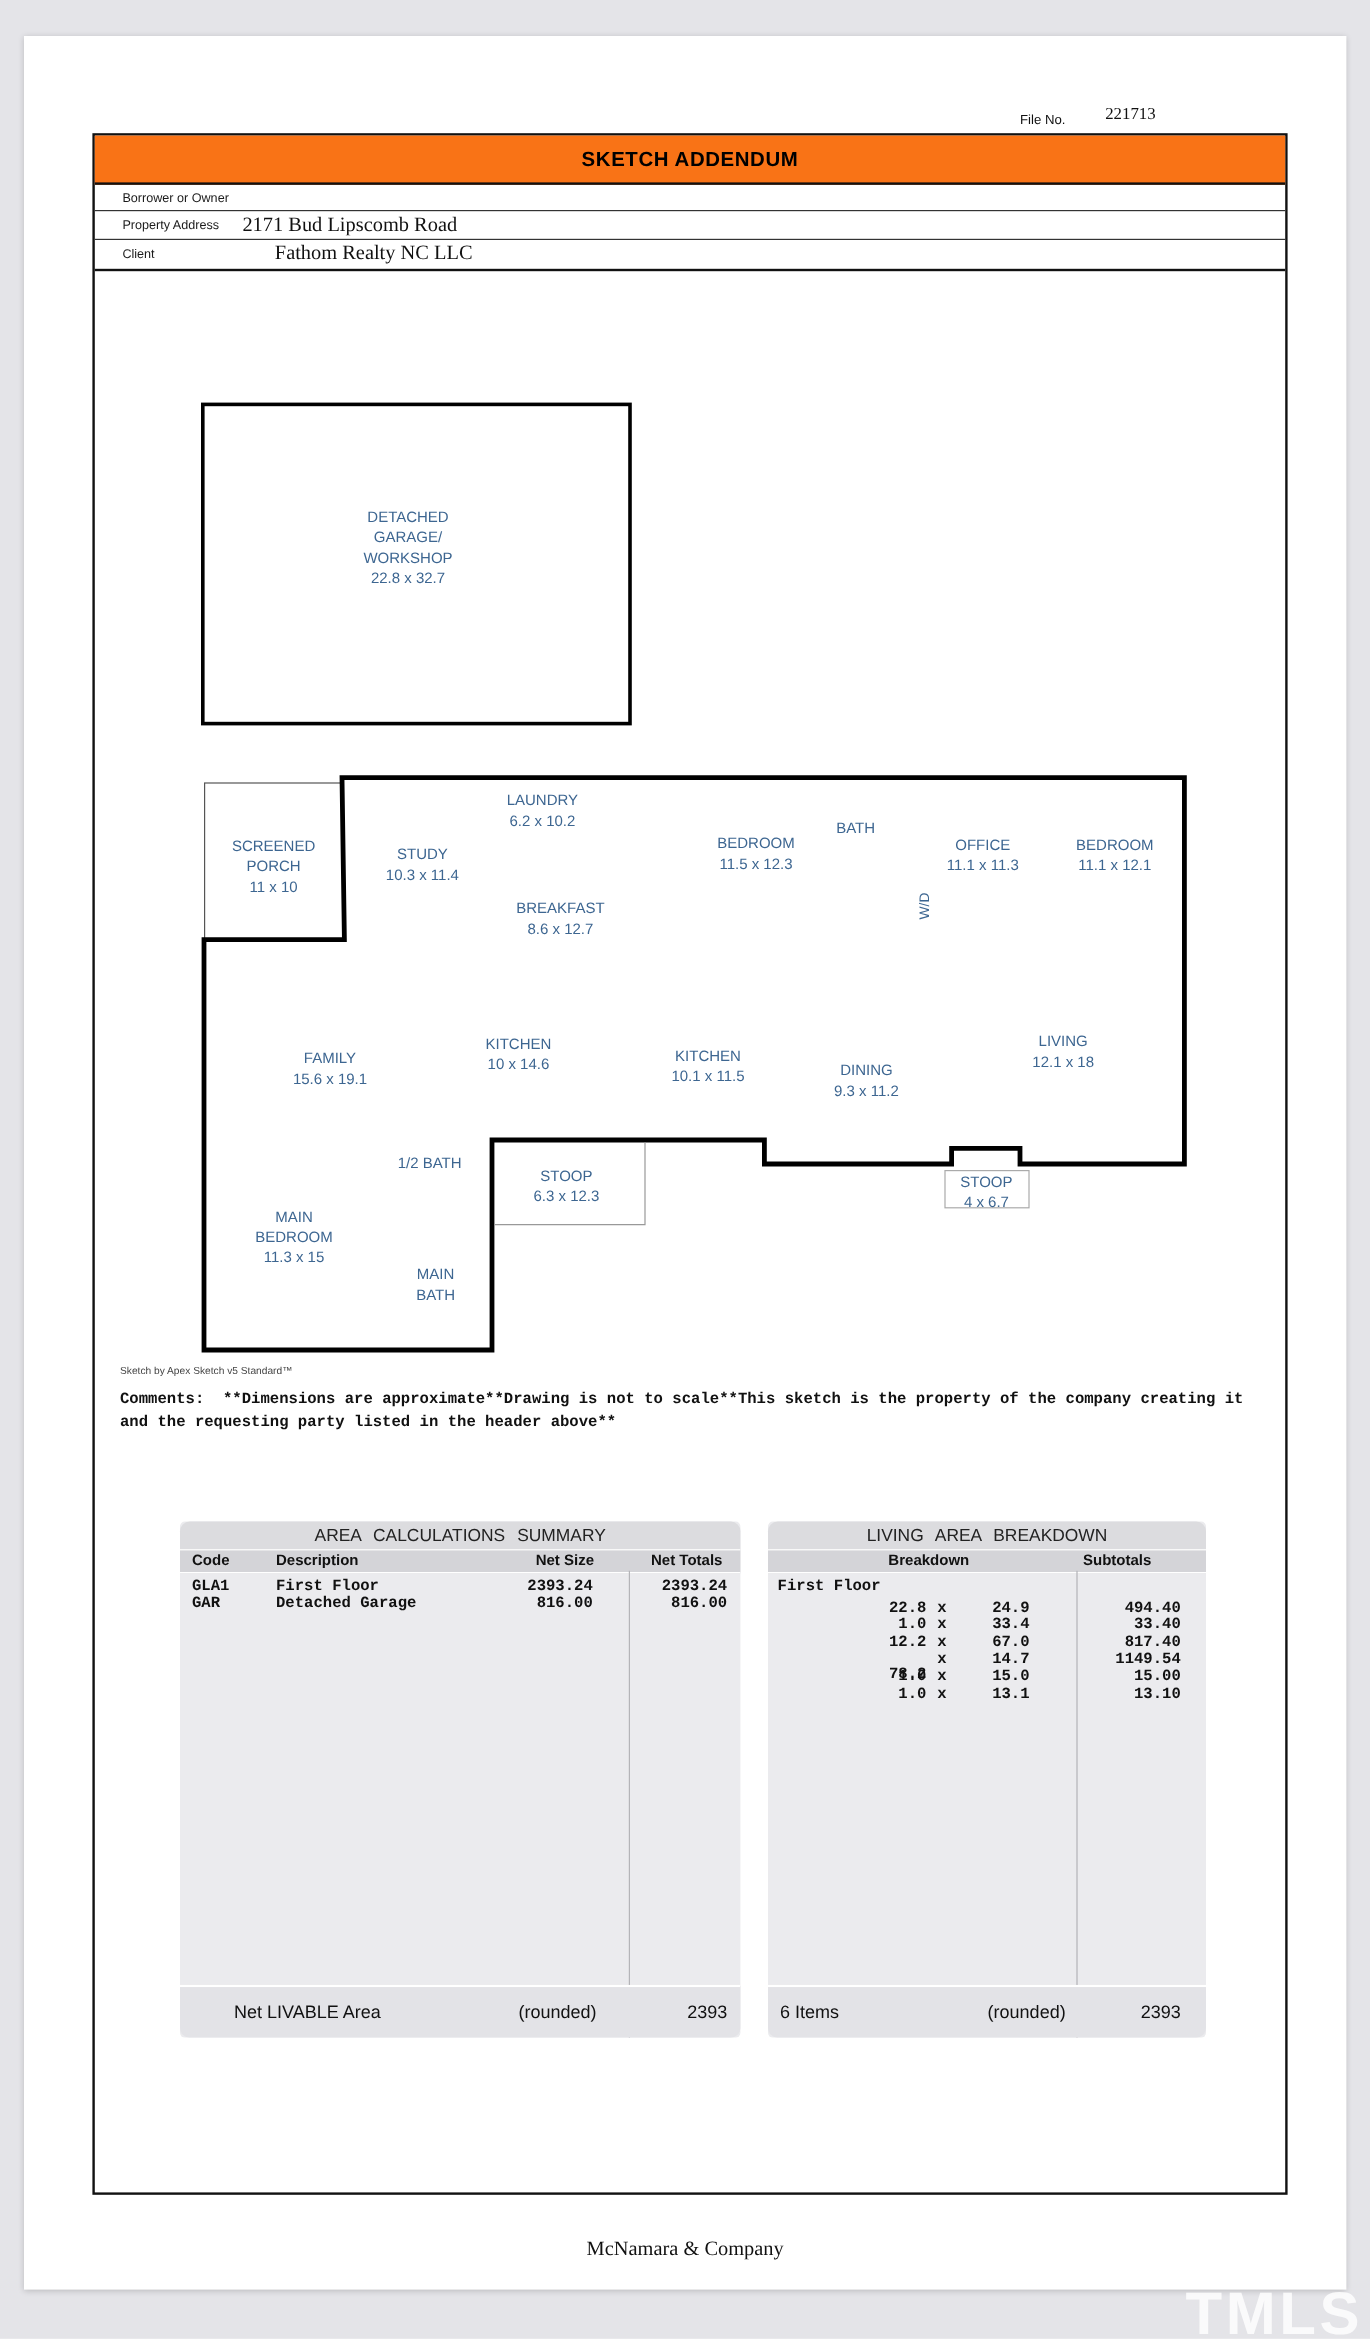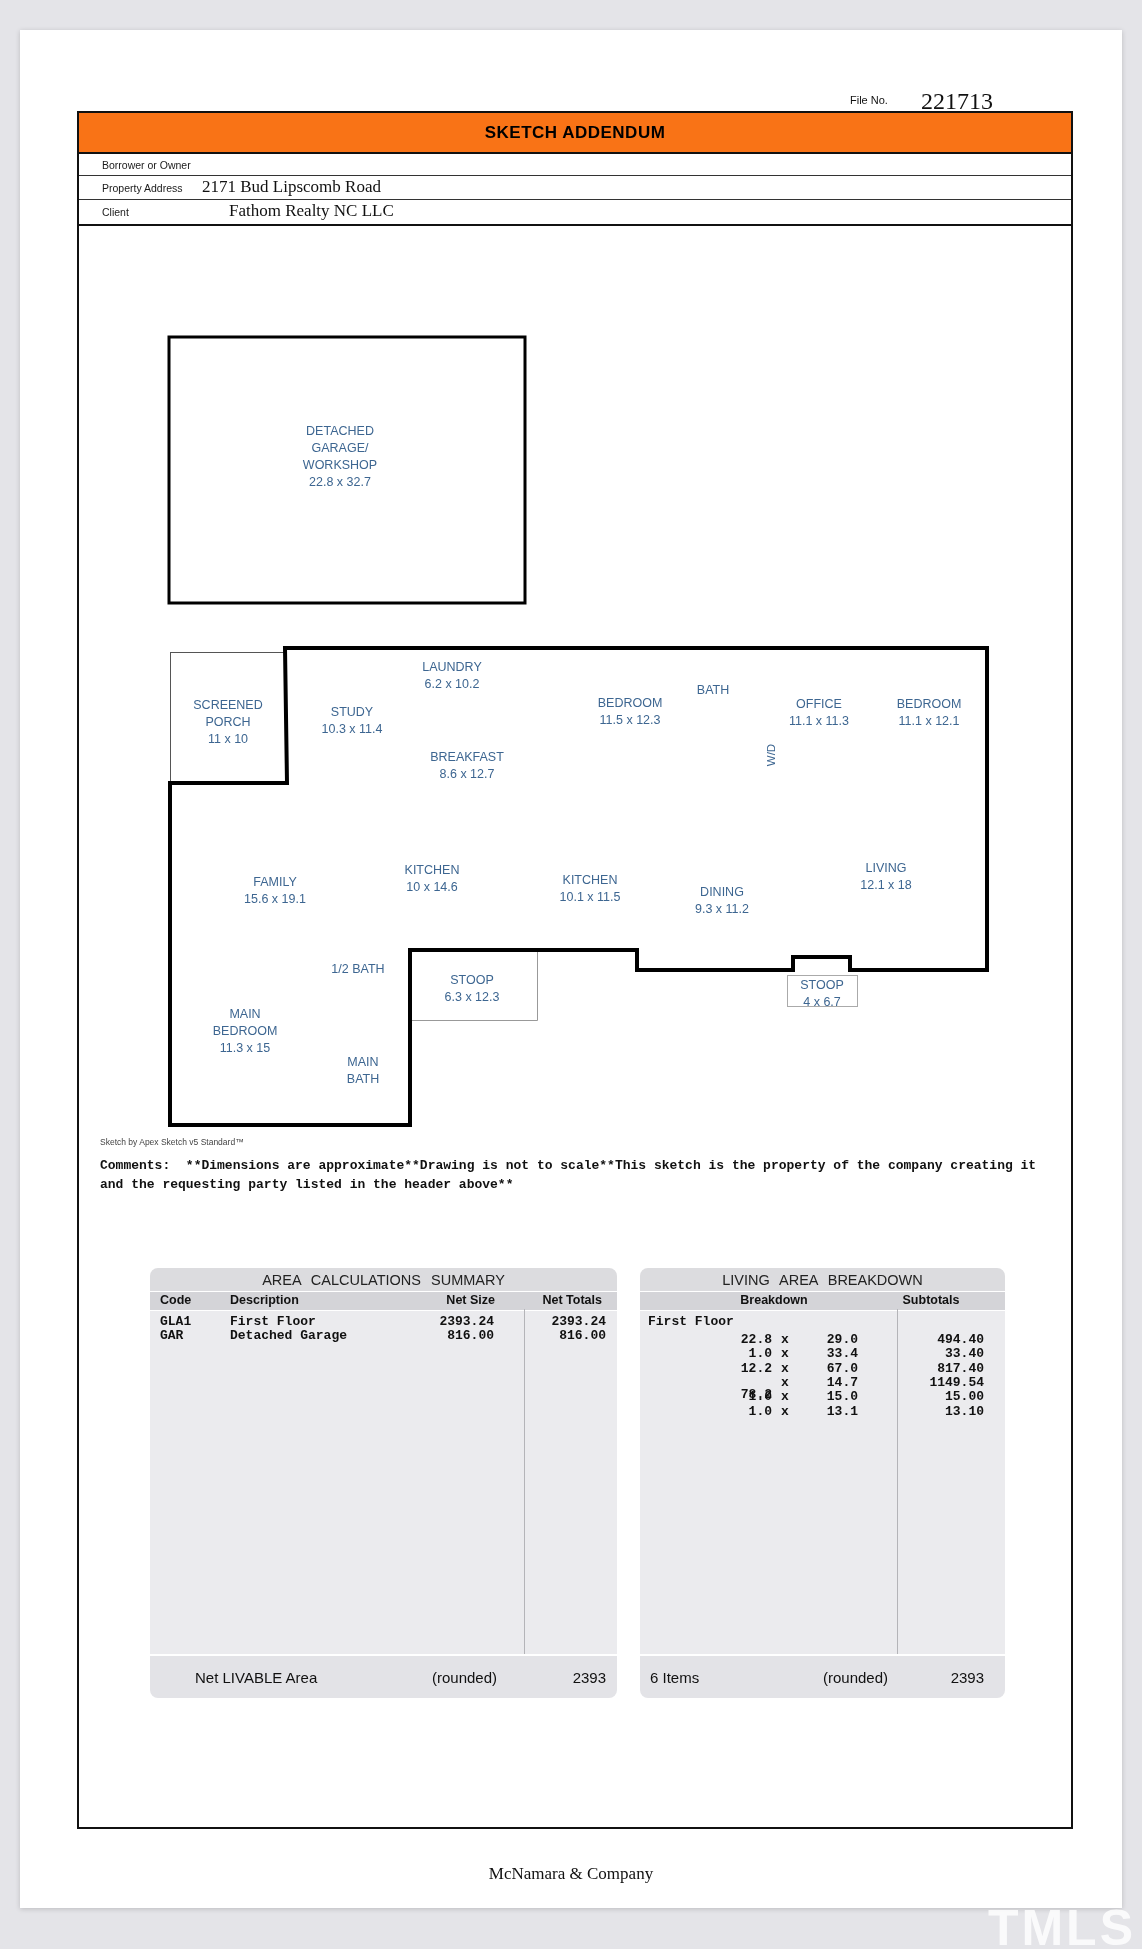--- a/index.html
+++ b/index.html
@@ -2,34 +2,34 @@
 <html><head>
 <meta charset="utf-8">
 <style>
   html,body{margin:0;padding:0;}
   body{font-family:"Liberation Sans",sans-serif;}
   .canvas{position:relative;width:1142px;height:1949px;background:#e4e4e8;overflow:hidden;}
   .page{position:absolute;left:20px;top:30px;width:1102px;height:1878px;background:#ffffff;box-shadow:0 1px 5px rgba(0,0,0,.18);}
   .lbl{font-size:10.5px;color:#1a1a1a;}
   .serif{font-family:"Liberation Serif",serif;font-size:17px;color:#111;}
   .fileno-label{position:absolute;left:850px;top:94px;font-size:11px;color:#111;}
-  .fileno-value{position:absolute;left:921px;top:88px;font-family:"Liberation Serif",serif;font-size:24px;color:#111;}
+  .fileno-value{position:absolute;left:921px;top:88px;font-family:"Liberation Serif",serif;font-size:14px;color:#111;}
   .formbox{position:absolute;left:77px;top:111px;width:996px;height:1718px;border:2px solid #111;box-sizing:border-box;background:#fff;}
   .titleband{position:relative;height:39px;background:#f97316;border-bottom:2px solid #111;text-align:center;line-height:39px;font-size:17px;font-weight:bold;letter-spacing:.5px;color:#000;}
   .frow{position:relative;border-bottom:1px solid #333;}
   .frow span{position:absolute;}
   .frow .lbl{top:50%;transform:translateY(-50%);}
   .frow .serif{top:50%;transform:translateY(-54%);white-space:nowrap;}
   .row4{border-bottom:2px solid #111;}
   .plan-svg{position:absolute;left:0;top:0;pointer-events:none;}
   .room{position:absolute;transform:translateX(-50%);text-align:center;color:#3d6691;font-size:12.5px;line-height:17px;white-space:pre-line;}
   .room-rot{position:absolute;transform:translate(-50%,-50%) rotate(-90deg);color:#3d6691;font-size:11.5px;white-space:nowrap;}
   .sketchby{position:absolute;left:100px;top:1137px;font-size:8.5px;color:#444;}
   .comments{position:absolute;left:100px;top:1156px;width:980px;font-family:"Liberation Mono","DejaVu Sans Mono",monospace;font-weight:bold;font-size:13px;line-height:19px;color:#111;white-space:pre-wrap;}
-  .tbl{position:absolute;background:#ebebee;border-radius:18px;}
+  .tbl{position:absolute;background:#ebebee;border-radius:4px;}
   .tbl-title{position:absolute;left:0;right:0;top:0;height:23px;background:#dcdcdf;border-radius:8px 8px 0 0;text-align:center;font-size:14.5px;line-height:25px;color:#222;word-spacing:6px;}
   .tbl-head{position:absolute;left:0;right:0;top:23px;height:18px;background:#d4d4d8;border-top:1px solid #fff;border-bottom:1px solid #fff;font-size:12.5px;font-weight:bold;color:#111;}
   .tbl-head span{position:absolute;top:1px;}
   .trow{position:absolute;left:0;right:0;height:14px;font-family:"Liberation Mono","DejaVu Sans Mono",monospace;font-weight:bold;font-size:13px;line-height:14px;color:#111;}
   .trow span{position:absolute;top:0;white-space:nowrap;}
   .vdiv{position:absolute;top:41px;bottom:0;width:1px;background:#b4b4b8;}
   .tbl-foot{position:absolute;left:0;right:0;bottom:0;height:42px;background:#e3e3e7;border-top:2px solid #fff;border-radius:0 0 8px 8px;font-size:15px;color:#111;}
   .tbl-foot span{position:absolute;top:50%;transform:translateY(-50%);white-space:nowrap;}
   .company{position:absolute;left:571px;top:1864px;transform:translateX(-50%);font-family:"Liberation Serif",serif;font-size:17px;color:#111;white-space:nowrap;}
   .watermark{position:absolute;right:6px;top:1899px;font-size:50px;font-weight:bold;letter-spacing:3px;color:rgba(255,255,255,0.82);}
@@ -146,21 +146,21 @@
       <span style="left:134px;transform:translateX(-50%);">Breakdown</span>
       <span style="left:291px;transform:translateX(-50%);">Subtotals</span>
     </div>
     <div class="vdiv" style="left:257px;"></div>
     <div class="trow" style="top:47px;">
       <span style="left:8px;">First Floor</span>
     </div>
     <div class="trow" style="top:65px;">
       <span style="right:233px;">22.8</span>
       <span style="left:141px;">x</span>
-      <span style="right:147px;">29.0</span>
+      <span style="right:147px;">24.9</span>
       <span style="right:21px;">494.40</span>
     </div>
     <div class="trow" style="top:79px;">
       <span style="right:233px;">1.0</span>
       <span style="left:141px;">x</span>
       <span style="right:147px;">33.4</span>
       <span style="right:21px;">33.40</span>
     </div>
     <div class="trow" style="top:94px;">
       <span style="right:233px;">12.2</span>

